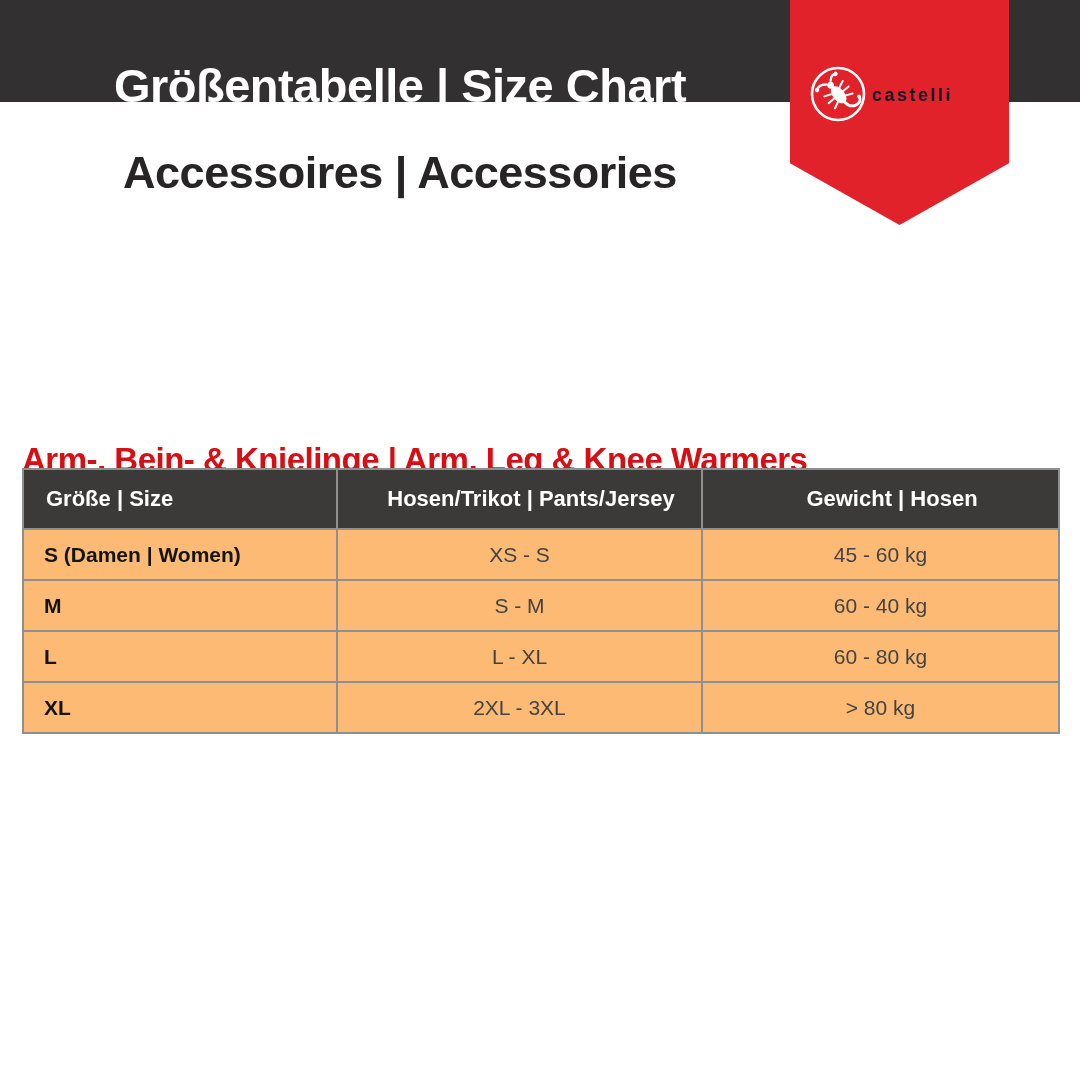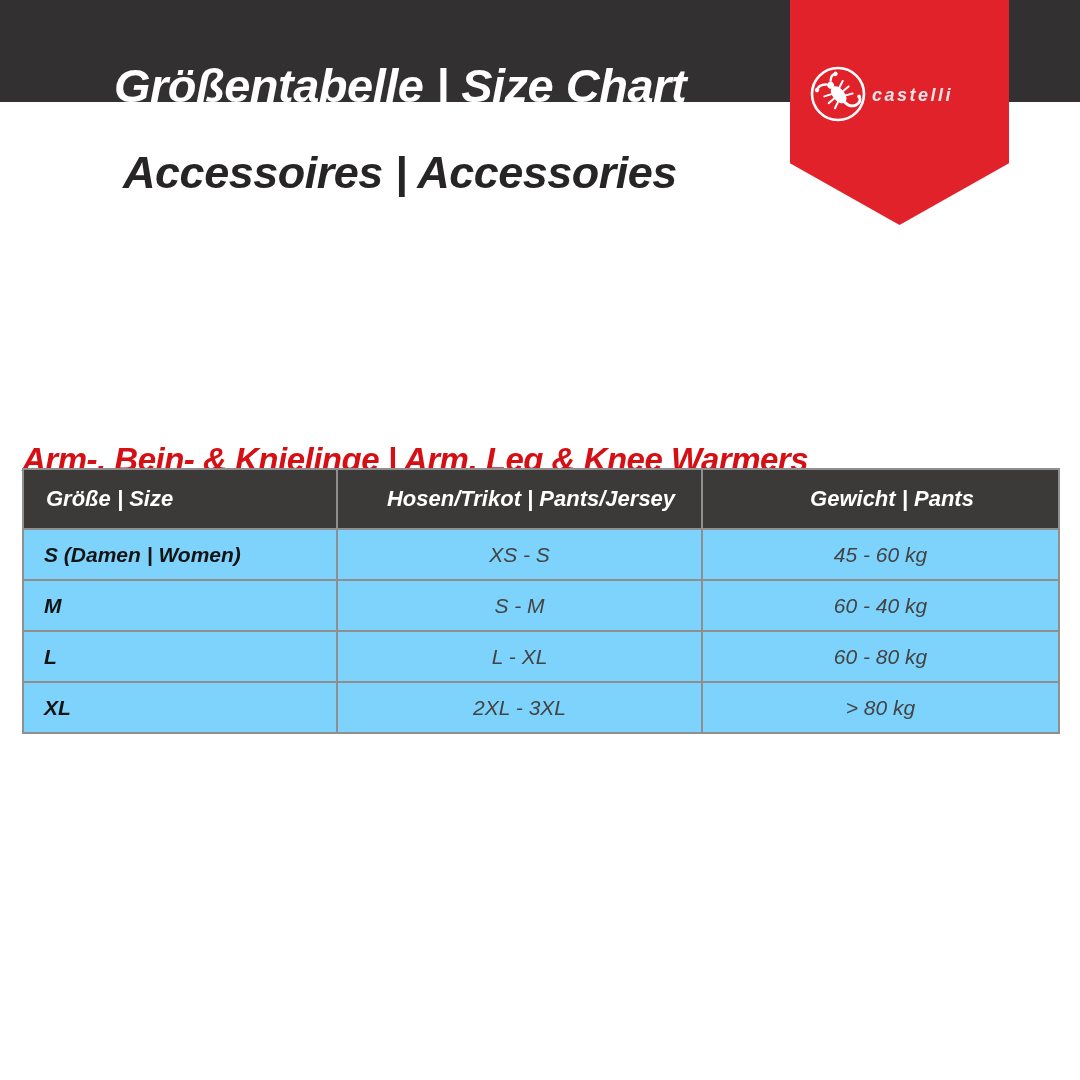--- a/index.html
+++ b/index.html
@@ -3,21 +3,20 @@
 <meta charset="utf-8">
 <style>
   html, body { margin: 0; padding: 0; background: #ffffff; }
   .canvas {
     position: relative;
     width: 1080px;
     height: 1080px;
     background: #ffffff;
     overflow: hidden;
     font-family: "Liberation Sans", sans-serif;
-    font-style: italic;
   }
 
   
   .top-bar {
     position: absolute;
     left: 0; top: 0;
     width: 1080px; height: 102px;
     background: #323031;
   }
 
@@ -58,21 +57,21 @@
   }
   .badge-logo {
     position: absolute;
     left: 18px; top: 64px;
     width: 60px; height: 60px;
   }
   .badge-wordmark {
     position: absolute;
     left: 82px; top: 84px;
     width: 130px;
-    color: #e5e5e5;
+    color: #0f172a;
     font-size: 18px;
     font-weight: bold;
     letter-spacing: 2.5px;
     text-transform: lowercase;
     line-height: 22px;
   }
 
   
   .section-heading {
     position: absolute;
@@ -110,21 +109,21 @@
   }
   .size-table thead th.col-size {
     text-align: left;
     padding-left: 22px;
   }
   .size-table tbody td {
     height: 49px;
     font-size: 21px;
     color: #434343;
     text-align: center;
-    background: #7dd3fc;
+    background: #fdba74;
   }
   .size-table tbody td.cell-size {
     text-align: left;
     padding-left: 20px;
     font-weight: bold;
     color: #141414;
   }
 </style>
 </head>
 <body>
@@ -172,21 +171,21 @@
   <table class="size-table">
     <colgroup>
       <col style="width:314px">
       <col style="width:365px">
       <col style="width:357px">
     </colgroup>
     <thead>
       <tr>
         <th class="col-size">Größe | Size</th>
         <th>Hosen/Trikot | Pants/Jersey</th>
-        <th>Gewicht | Pants</th>
+        <th>Gewicht | Hosen</th>
       </tr>
     </thead>
     <tbody>
       <tr>
         <td class="cell-size">S (Damen | Women)</td>
         <td>XS - S</td>
         <td>45 - 60 kg</td>
       </tr>
       <tr>
         <td class="cell-size">M</td>

